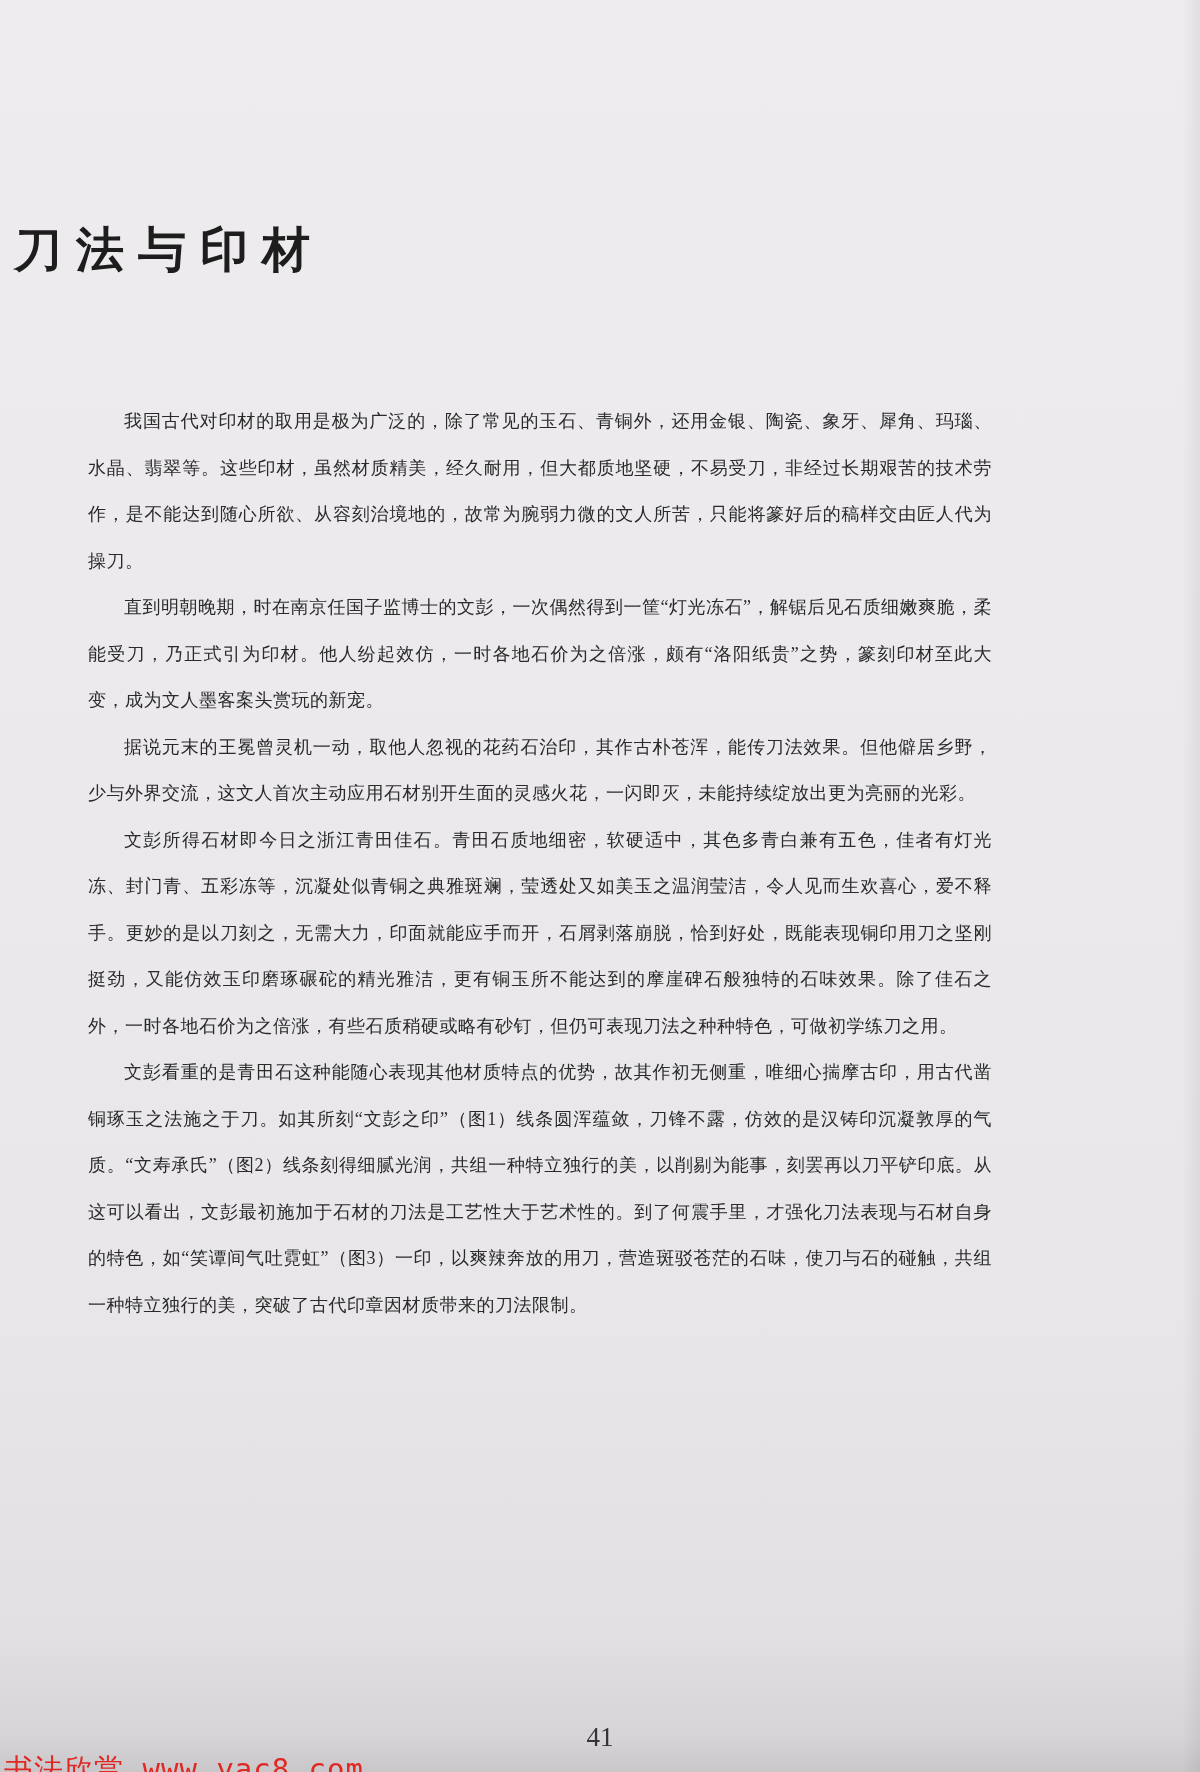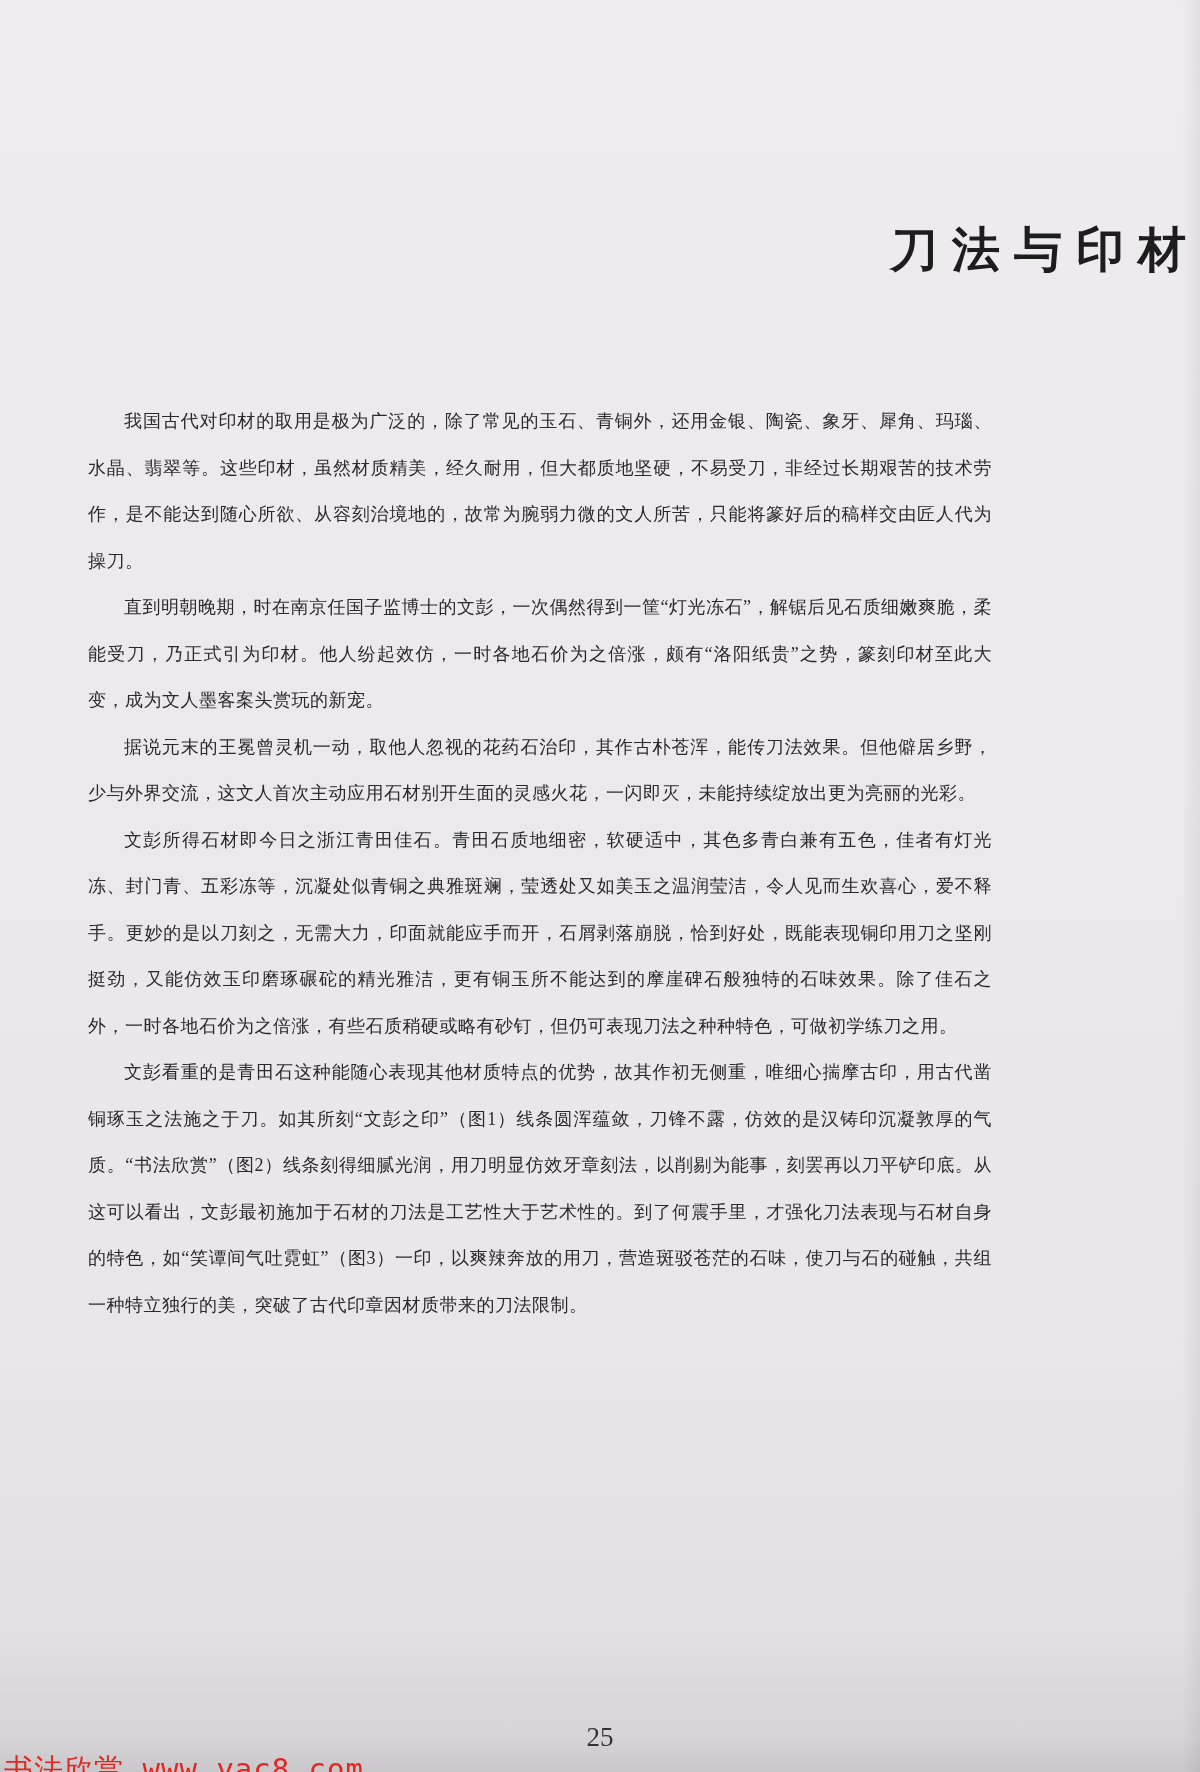--- a/index.html
+++ b/index.html
@@ -13,21 +13,21 @@
     color: #262626;
     background: linear-gradient(180deg,
       #eeecef 0%, #ebe9ec 45%, #e8e6e9 75%,
       #e2e0e3 92%, #d6d4d7 98%, #c9c7ca 100%);
   }
   .title {
     position: absolute;
     top: 186px;
     left: 0;
     width: 100%;
-    text-align: right;
+    text-align: left;
     font-size: 48px;
     font-weight: 700;
     letter-spacing: 14px;
     text-indent: 14px; 
     color: #1d1d1d;
   }
   .content {
     position: absolute;
     top: 398px;
     left: 88px;
@@ -76,22 +76,22 @@
 
 <div class="page">
 
   <h1 class="title">刀法与印材</h1>
 
   <div class="content">
     <p>我国古代对印材的取用是极为广泛的，除了常见的玉石、青铜外，还用金银、陶瓷、象牙、犀角、玛瑙、水晶、翡翠等。这些印材，虽然材质精美，经久耐用，但大都质地坚硬，不易受刀，非经过长期艰苦的技术劳作，是不能达到随心所欲、从容刻治境地的，故常为腕弱力微的文人所苦，只能将篆好后的稿样交由匠人代为操刀。</p>
     <p>直到明朝晚期，时在南京任国子监博士的文彭，一次偶然得到一筐“灯光冻石”，解锯后见石质细嫩爽脆，柔能受刀，乃正式引为印材。他人纷起效仿，一时各地石价为之倍涨，颇有“洛阳纸贵”之势，篆刻印材至此大变，成为文人墨客案头赏玩的新宠。</p>
     <p>据说元末的王冕曾灵机一动，取他人忽视的花药石治印，其作古朴苍浑，能传刀法效果。但他僻居乡野，少与外界交流，这文人首次主动应用石材别开生面的灵感火花，一闪即灭，未能持续绽放出更为亮丽的光彩。</p>
     <p>文彭所得石材即今日之浙江青田佳石。青田石质地细密，软硬适中，其色多青白兼有五色，佳者有灯光冻、封门青、五彩冻等，沉凝处似青铜之典雅斑斓，莹透处又如美玉之温润莹洁，令人见而生欢喜心，爱不释手。更妙的是以刀刻之，无需大力，印面就能应手而开，石屑剥落崩脱，恰到好处，既能表现铜印用刀之坚刚挺劲，又能仿效玉印磨琢碾砣的精光雅洁，更有铜玉所不能达到的摩崖碑石般独特的石味效果。除了佳石之外，一时各地石价为之倍涨，有些石质稍硬或略有砂钉，但仍可表现刀法之种种特色，可做初学练刀之用。</p>
-    <p>文彭看重的是青田石这种能随心表现其他材质特点的优势，故其作初无侧重，唯细心揣摩古印，用古代凿铜琢玉之法施之于刀。如其所刻“文彭之印”（图1）线条圆浑蕴敛，刀锋不露，仿效的是汉铸印沉凝敦厚的气质。“书法欣赏”（图2）线条刻得细腻光润，用刀明显仿效牙章刻法，以削剔为能事，刻罢再以刀平铲印底。从这可以看出，文彭最初施加于石材的刀法是工艺性大于艺术性的。到了何震手里，才强化刀法表现与石材自身的特色，如“笑谭间气吐霓虹”（图3）一印，以爽辣奔放的用刀，营造斑驳苍茫的石味，使刀与石的碰触，共组一种特立独行的美，突破了古代印章因材质带来的刀法限制。</p>
+    <p>文彭看重的是青田石这种能随心表现其他材质特点的优势，故其作初无侧重，唯细心揣摩古印，用古代凿铜琢玉之法施之于刀。如其所刻“文彭之印”（图1）线条圆浑蕴敛，刀锋不露，仿效的是汉铸印沉凝敦厚的气质。“文寿承氏”（图2）线条刻得细腻光润，共组一种特立独行的美，以削剔为能事，刻罢再以刀平铲印底。从这可以看出，文彭最初施加于石材的刀法是工艺性大于艺术性的。到了何震手里，才强化刀法表现与石材自身的特色，如“笑谭间气吐霓虹”（图3）一印，以爽辣奔放的用刀，营造斑驳苍茫的石味，使刀与石的碰触，共组一种特立独行的美，突破了古代印章因材质带来的刀法限制。</p>
   </div>
 
   <div class="watermark">书法欣赏 www.yac8.com</div>
 
-  <div class="pagenum">25</div>
+  <div class="pagenum">41</div>
 
   <div class="scan-shade-right"></div>
 
 </div>
 
 </body></html>

